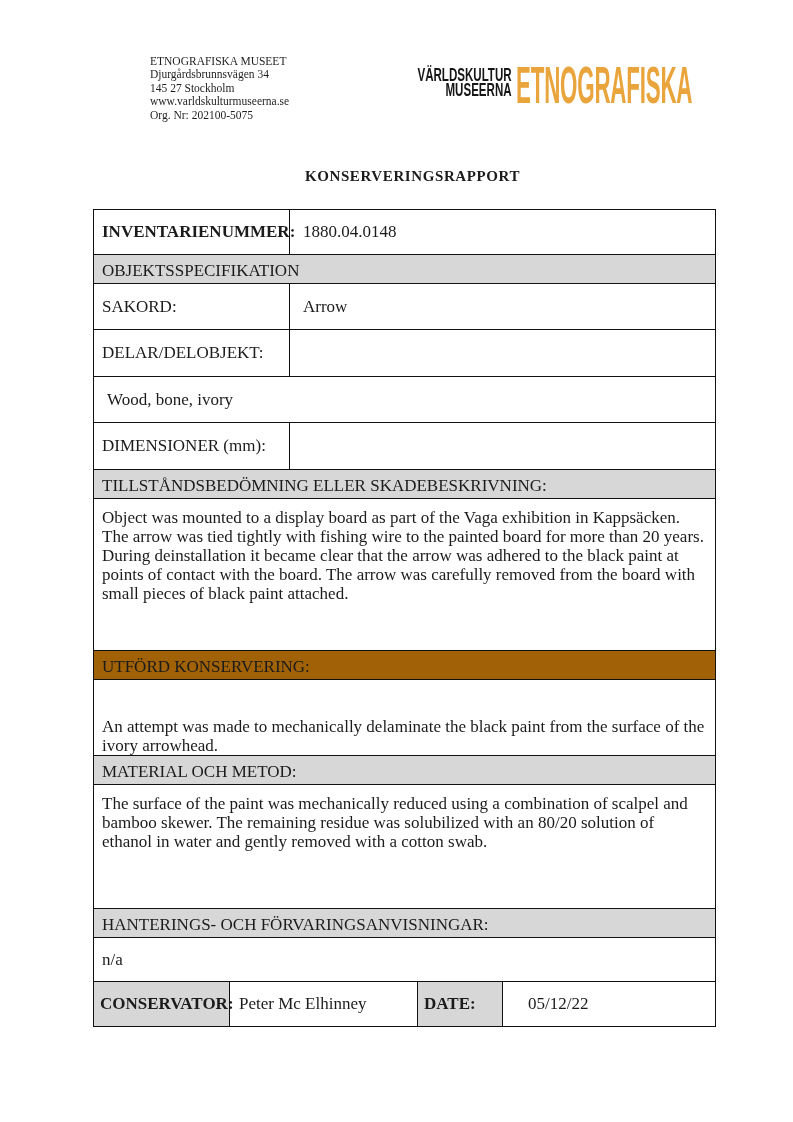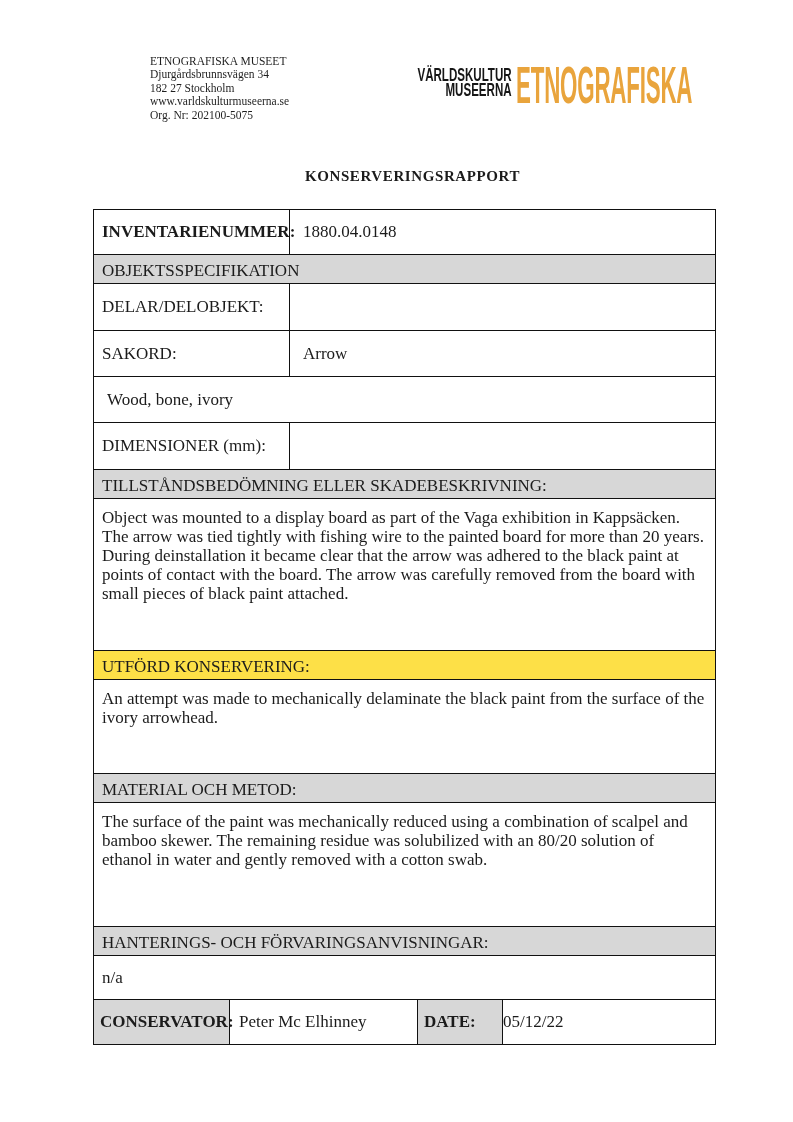--- a/index.html
+++ b/index.html
@@ -53,41 +53,41 @@
   .row-banner .banner-text {
     align-self:flex-end; padding:0 8px 2px 8px; font-weight:normal;
     white-space:nowrap;
   }
   .row-f1 { height:46px; } .row-f2 { height:47px; }
   .row-f3 { height:46px; } .row-f4 { height:47px; }
   .row-body .body-text {
     padding:9px 10px 0 8px; line-height:19px; width:100%;
   }
   .row-body-1 { height:152px; }
-  .row-body-2 { height:94px; }
+  .row-body-2 { height:76px;align-items:flex-end; }
   .row-body-3 { height:124px; }
   .row-body-4 { height:44px; }
   .row-body-4 .body-text { padding-top:12px; }
   .row-sig { height:45px; }
   .sig-cell {
     display:flex; align-items:center; box-sizing:border-box;
     border-right:1px solid #111; padding-left:6px;
   }
   .sig-lbl-1 { width:136px; font-weight:bold; }
   .sig-val-1 { width:188px; padding-left:9px; }
   .sig-lbl-2 { width:85px;  font-weight:bold; }
-  .sig-val-2 { flex:1; padding-left:0; border-right:none; }
+  .sig-val-2 { flex:1; padding-left:25px; border-right:none; }
 </style>
 </head>
 <body>
 
 <div class="sender">
   <div>ETNOGRAFISKA MUSEET</div>
   <div>Djurgårdsbrunnsvägen 34</div>
-  <div>182 27 Stockholm</div>
+  <div>145 27 Stockholm</div>
   <div>www.varldskulturmuseerna.se</div>
   <div>Org. Nr: 202100-5075</div>
 </div>
 
 <div class="logo-black" style="color: rgb(22, 22, 22);">
   <span>VÄRLDSKULTUR</span>
   <span>MUSEERNA</span>
 </div>
 <div class="logo-orange" style="color: rgb(233, 164, 60);">ETNOGRAFISKA</div>
 
@@ -97,44 +97,44 @@
 
   <div class="row row-inv">
     <div class="cell lbl bold">INVENTARIENUMMER:</div>
     <div class="cell val">1880.04.0148</div>
   </div>
 
   <div class="row row-banner" style="background-color: rgb(215, 215, 215);">
     <div class="banner-text">OBJEKTSSPECIFIKATION</div>
   </div>
 
+  <div class="row row-f1">
+    <div class="cell lbl">SAKORD:</div>
+    <div class="cell val">Arrow</div>
+  </div>
   <div class="row row-f2">
     <div class="cell lbl">DELAR/DELOBJEKT:</div>
     <div class="cell val"></div>
-  </div>
-  <div class="row row-f1">
-    <div class="cell lbl">SAKORD:</div>
-    <div class="cell val">Arrow</div>
   </div>
   <div class="row row-f3">
     <div class="cell val">Wood, bone, ivory</div>
   </div>
   <div class="row row-f4">
     <div class="cell lbl">DIMENSIONER (mm):</div>
     <div class="cell val"></div>
   </div>
 
   <div class="row row-banner" style="background-color: rgb(215, 215, 215);">
     <div class="banner-text">TILLSTÅNDSBEDÖMNING ELLER SKADEBESKRIVNING:</div>
   </div>
   <div class="row row-body row-body-1">
     <div class="body-text">Object was mounted to a display board as part of the Vaga exhibition in Kappsäcken. The arrow was tied tightly with fishing wire to the painted board for more than 20 years. During deinstallation it became clear that the arrow was adhered to the black paint at points of contact with the board. The arrow was carefully removed from the board with small pieces of black paint attached.</div>
   </div>
 
-  <div class="row row-banner" style="background-color: #fde047;">
+  <div class="row row-banner" style="background-color: #a16207;">
     <div class="banner-text">UTFÖRD KONSERVERING:</div>
   </div>
   <div class="row row-body row-body-2">
     <div class="body-text">An attempt was made to mechanically delaminate the black paint from the surface of the ivory arrowhead.</div>
   </div>
 
   <div class="row row-banner" style="background-color: rgb(215, 215, 215);">
     <div class="banner-text">MATERIAL OCH METOD:</div>
   </div>
   <div class="row row-body row-body-3">

